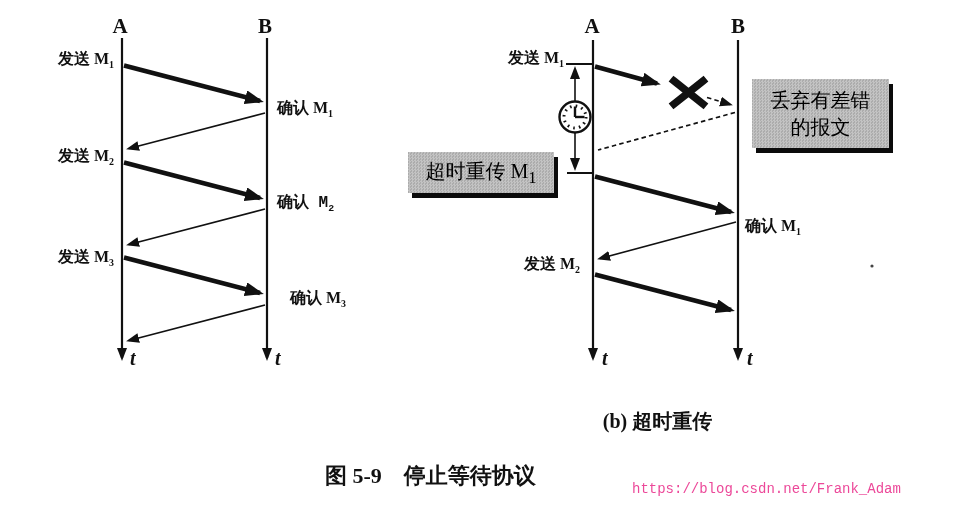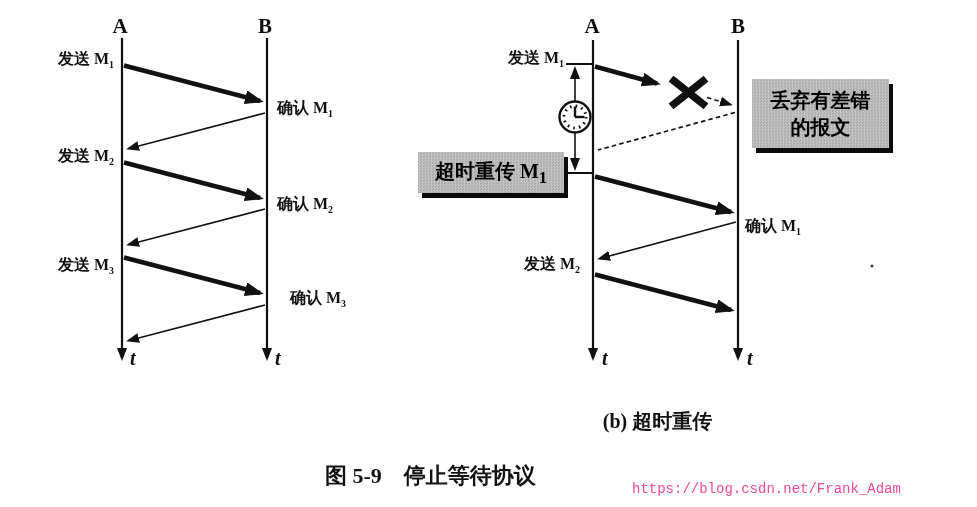--- a/index.html
+++ b/index.html
@@ -15,21 +15,21 @@
   .lbl sub { font-size:0.62em; line-height:0; }
   .host { font-size:21px; letter-spacing:0; text-align:center; }
   .tlab { font-style:italic; font-size:20px; font-weight:700; }
   .right { text-align:right; }
   .center { text-align:center; }
   .graybox {
     position:absolute; background:#b7b7b7;
     background-image:repeating-conic-gradient(#c3c3c3 0% 25%, #acacac 0% 50%);
     background-size:3px 3px;
     box-shadow:4px 5px 0 0 #0b0b0b;
-    color:#000; font-weight:700; text-align:center;
+    color:#000; font-weight:400; text-align:center;
     display:flex; flex-direction:column; justify-content:center; align-items:center;
   }
   .caption { font-size:20px; font-weight:600; }
   .figtitle { position:absolute; font-size:22px; font-weight:600; white-space:nowrap; }
   .watermark {
     position:absolute; font-family:Liberation Mono, monospace;
     font-size:14px; font-weight:400; color:#ec4899; white-space:nowrap;
   }
   svg.layer { position:absolute; left:0; top:0; pointer-events:none; }
 </style>
@@ -97,36 +97,36 @@
     <line x1="595" y1="274.5" x2="731" y2="310" stroke="#111" stroke-width="4.6" marker-end="url(#mThick)"></line>
 
     <circle cx="872" cy="266" r="1.6" fill="#444"></circle>
   </svg>
 
   <div class="lbl host" style="left:98px;top:15px;width:44px;">A</div>
   <div class="lbl host" style="left:243px;top:15px;width:44px;">B</div>
 
   <div class="lbl right" style="left:28px;top:50px;width:86px;"><span>发送 M</span><sub>1</sub></div>
   <div class="lbl right" style="left:28px;top:147px;width:86px;"><span>发送 M</span><sub>2</sub></div>
-  <div class="lbl right" style="left:28px;top:256px;width:86px;"><span>发送 M</span><sub>3</sub></div>
+  <div class="lbl right" style="left:28px;top:248px;width:86px;"><span>发送 M</span><sub>3</sub></div>
 
   <div class="lbl" style="left:277px;top:99px;"><span>确认 M</span><sub>1</sub></div>
-  <div class="lbl" style="left:277px;top:195px;"><span>确认 M</span><sub>2</sub></div>
+  <div class="lbl" style="left:277px;top:195px;font-family:Liberation Mono, monospace;"><span>确认 M</span><sub>2</sub></div>
   <div class="lbl" style="left:290px;top:289px;"><span>确认 M</span><sub>3</sub></div>
 
   <div class="lbl tlab" style="left:130px;top:347px;">t</div>
   <div class="lbl tlab" style="left:275px;top:347px;">t</div>
 
 
   <div class="lbl host" style="left:570px;top:15px;width:44px;">A</div>
   <div class="lbl host" style="left:716px;top:15px;width:44px;">B</div>
 
   <div class="lbl right" style="left:476px;top:49px;width:88px;"><span>发送 M</span><sub>1</sub></div>
 
-  <div class="graybox" style="left:418px;top:152px;width:146px;height:41px;font-size:20px;">
+  <div class="graybox" style="left:408px;top:152px;width:146px;height:41px;font-size:20px;">
     <div><span>超时重传 M</span><sub>1</sub></div>
   </div>
 
   <div class="graybox" style="left:752px;top:79px;width:137px;height:69px;font-size:20px;line-height:1.35;">
     <div>丢弃有差错</div>
     <div>的报文</div>
   </div>
 
   <div class="lbl" style="left:745px;top:217px;"><span>确认 M</span><sub>1</sub></div>
   <div class="lbl right" style="left:494px;top:255px;width:86px;"><span>发送 M</span><sub>2</sub></div>

